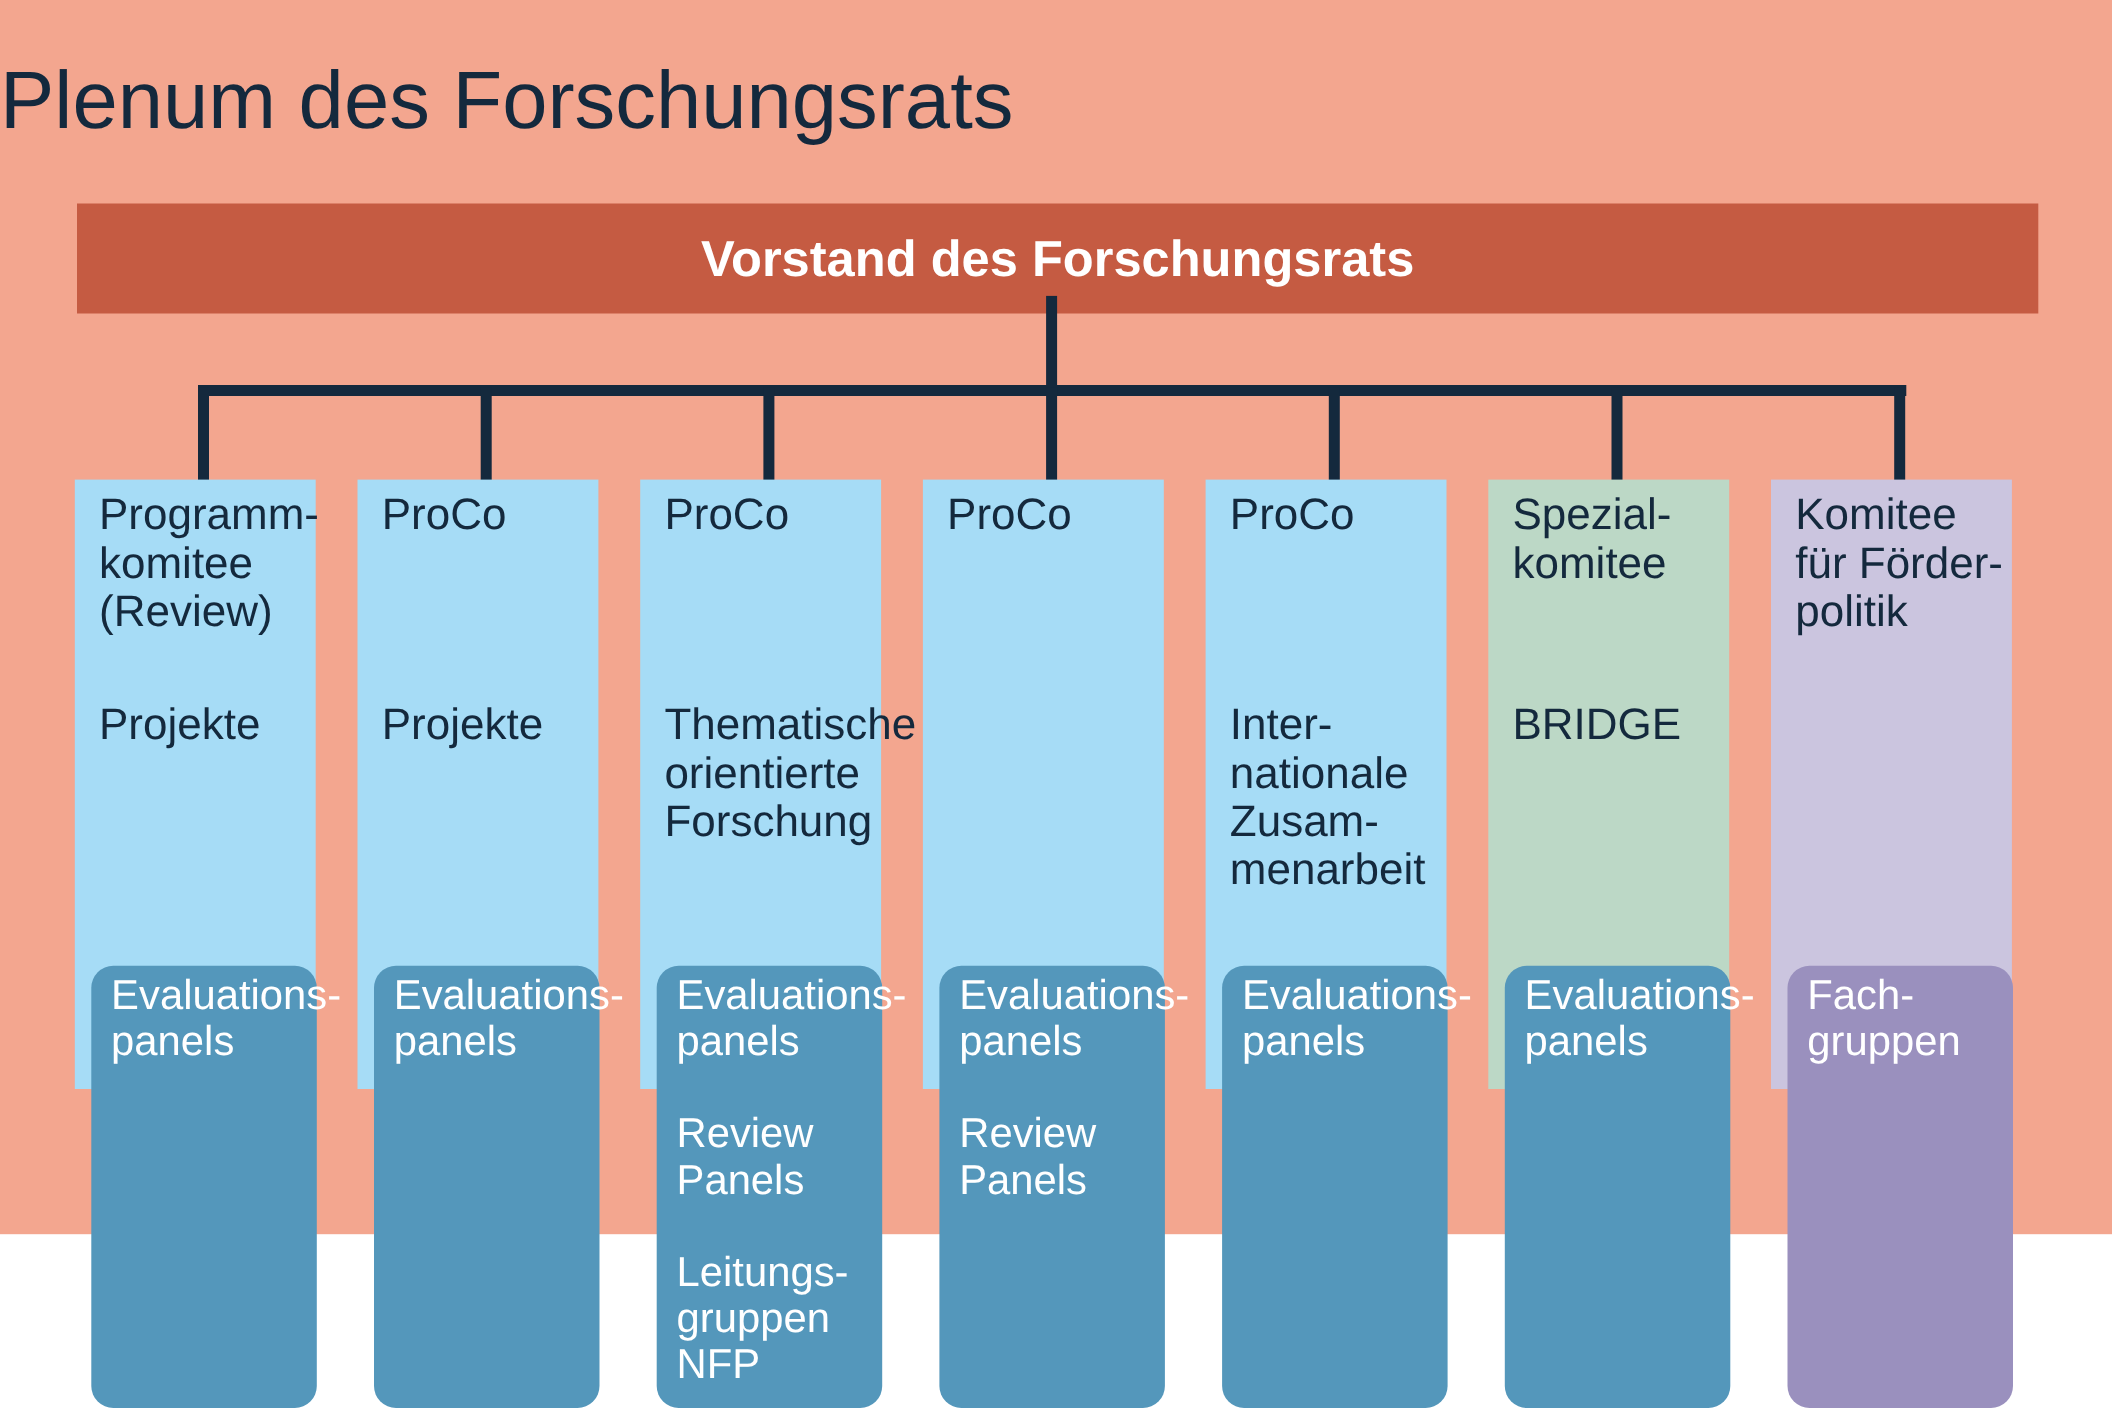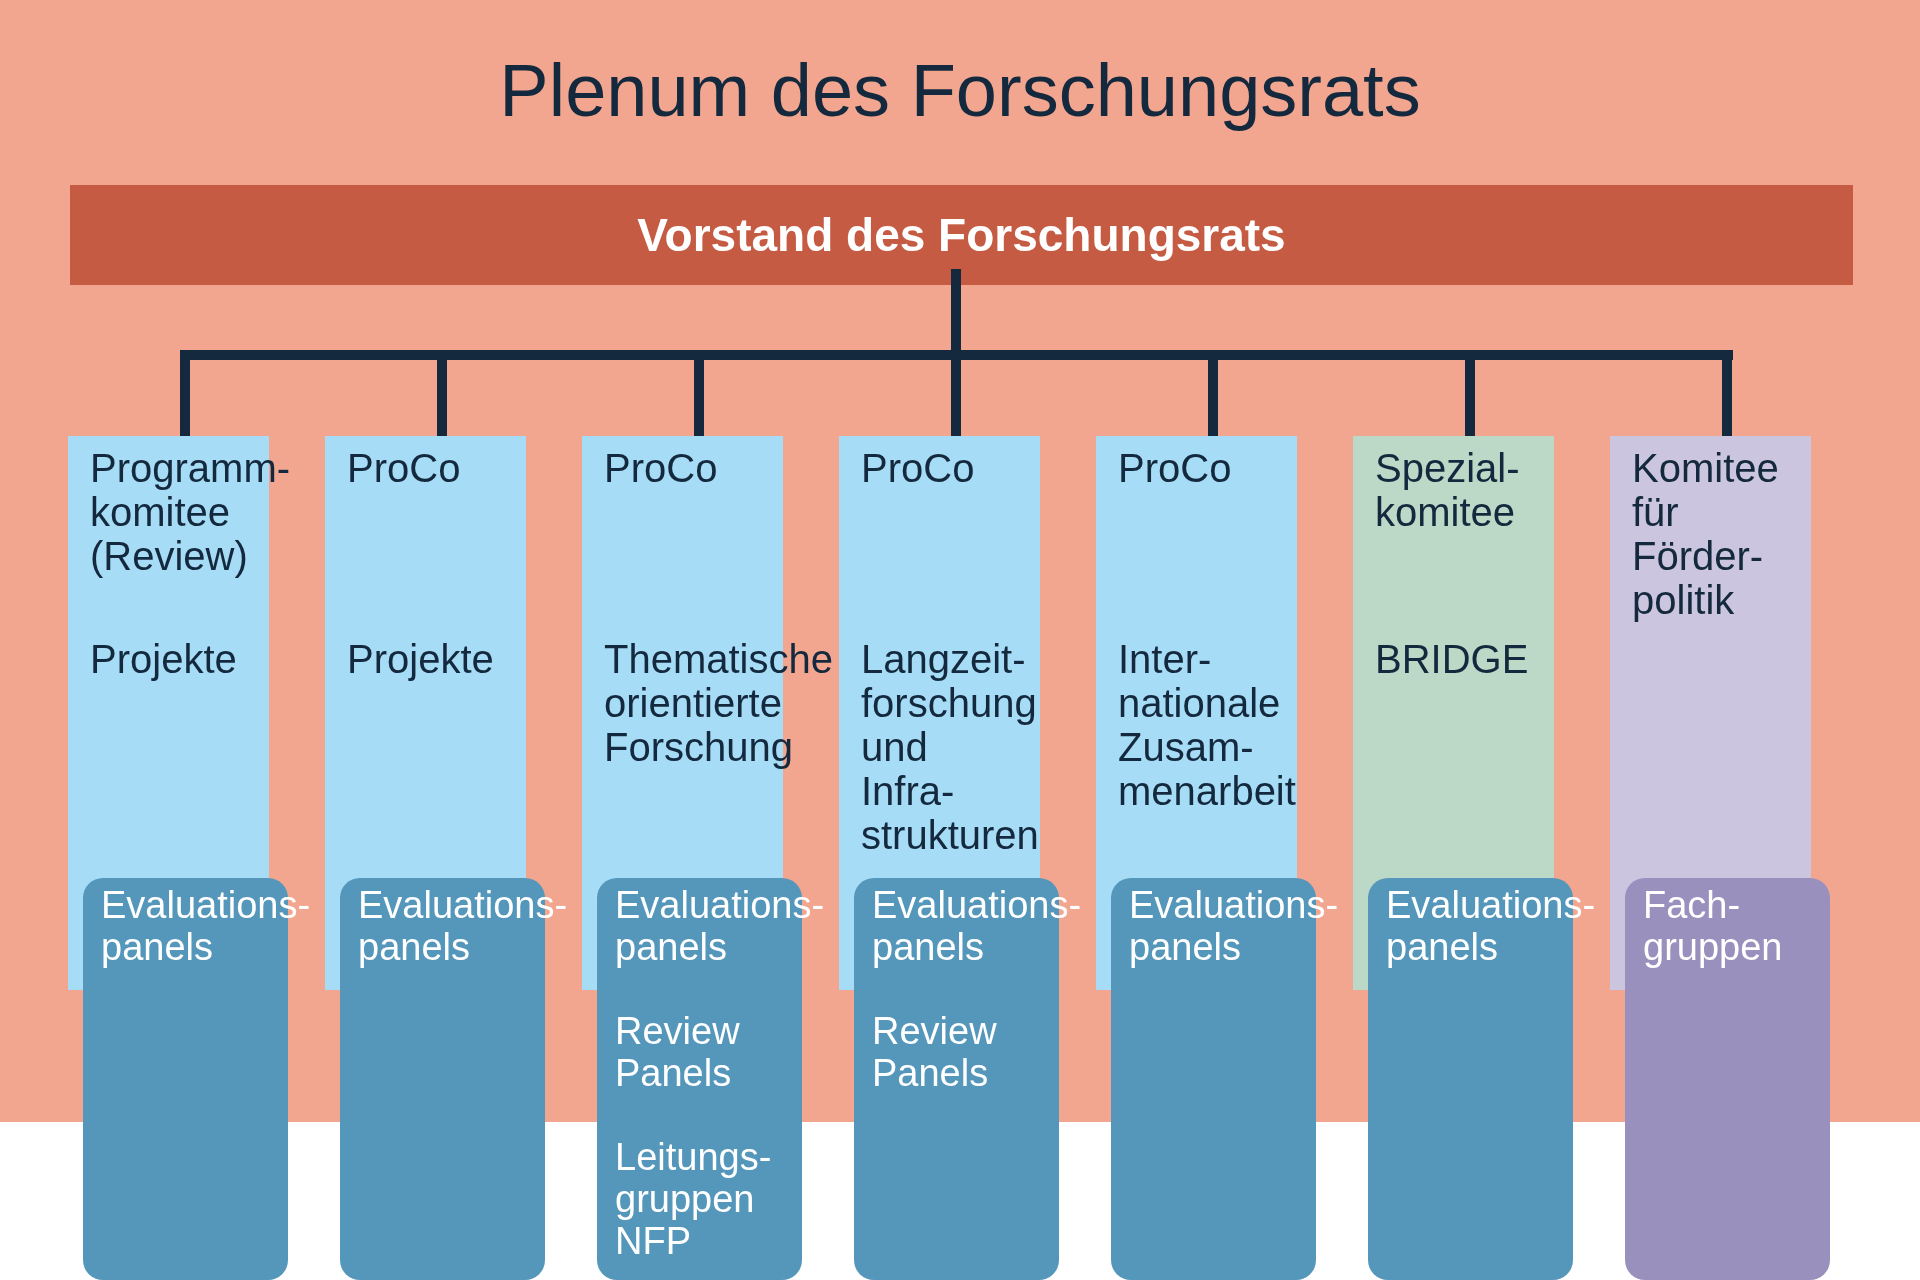--- a/index.html
+++ b/index.html
@@ -10,41 +10,40 @@
     background:#ffffff;
     font-family:"Liberation Sans", sans-serif;
   }
   .salmon-bg {
     position:absolute; left:0; top:0;
     width:1920px; height:1122px;
     background:var(--salmon);
   }
   .chart-title {
     position:absolute; left:0; top:52px; width:1920px;
-    text-align:center;
     font-size:74px; line-height:78px; font-weight:400;
     color:var(--navy);
   }
   .banner {
     position:absolute; left:70px; top:185px;
     width:1783px; height:100px;
     background:var(--banner-red);
     display:flex; align-items:center; justify-content:center;
   }
   .banner-label {
     color:#ffffff; font-size:46px; font-weight:700;
   }
   .cline { position:absolute; background:var(--navy); }
   .stem  { left:951px; top:269px; width:10px; height:91px; }
   .hline { left:180px; top:350px; width:1553px; height:10px; }
   .drop  { top:352px; width:10px; height:86px; }
 
   .column {
     position:absolute; top:436px;
-    width:201px; height:554px;
+    width:219px; height:554px;
   }
   .column.variant-blue   { background:var(--light-blue); }
   .column.variant-green  { background:var(--green); }
   .column.variant-purple { background:var(--lavender); }
 
   .col-title, .col-subtitle {
     position:absolute; left:22px; right:8px;
     color:var(--navy);
     font-size:40px; line-height:44px; font-weight:400;
   }
@@ -140,26 +139,20 @@
             <div class="line">Leitungs-</div>
             <div class="line">gruppen</div>
             <div class="line">NFP</div>
           </div>
         </div>
       </div>
       <div class="column variant-blue" style="left: 839px;">
         <div class="col-title">
           <div class="line">ProCo</div>
         </div>
-        <div class="col-subtitle">
-          <div class="line">Langzeit-</div>
-          <div class="line">forschung</div>
-          <div class="line">und Infra-</div>
-          <div class="line">strukturen</div>
-        </div>
         <div class="panel variant-blue-dark">
           <div class="panel-block">
             <div class="line">Evaluations-</div>
             <div class="line">panels</div>
           </div>
           <div class="panel-block">
             <div class="line">Review</div>
             <div class="line">Panels</div>
           </div>
         </div>

